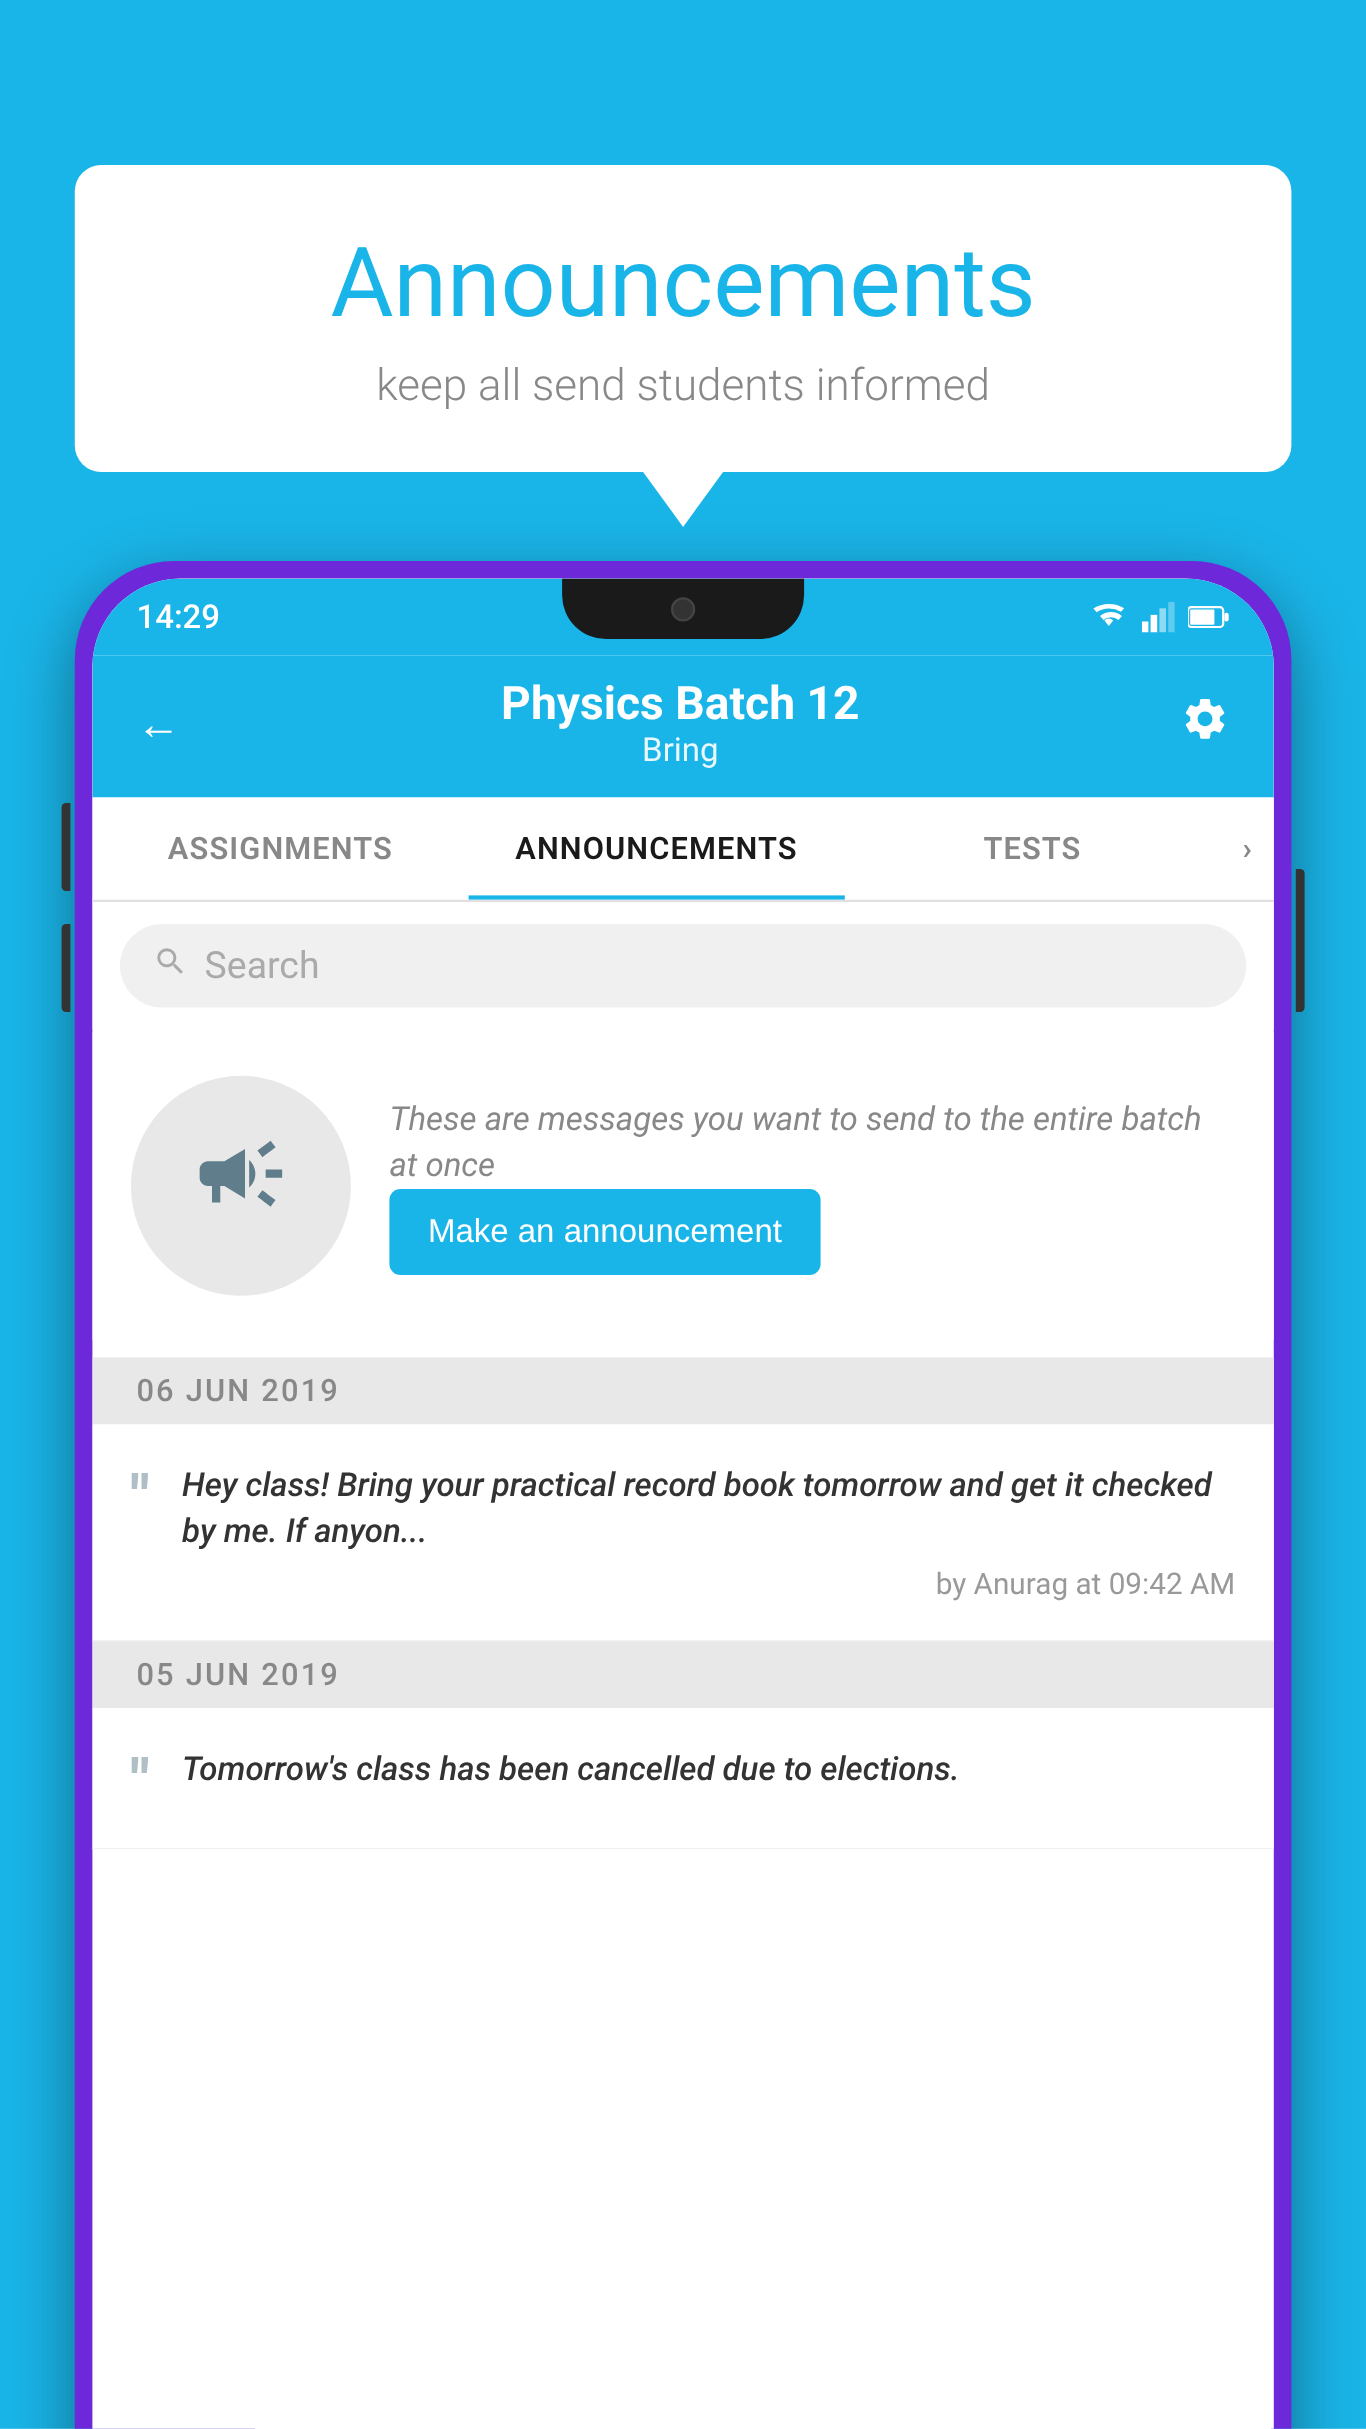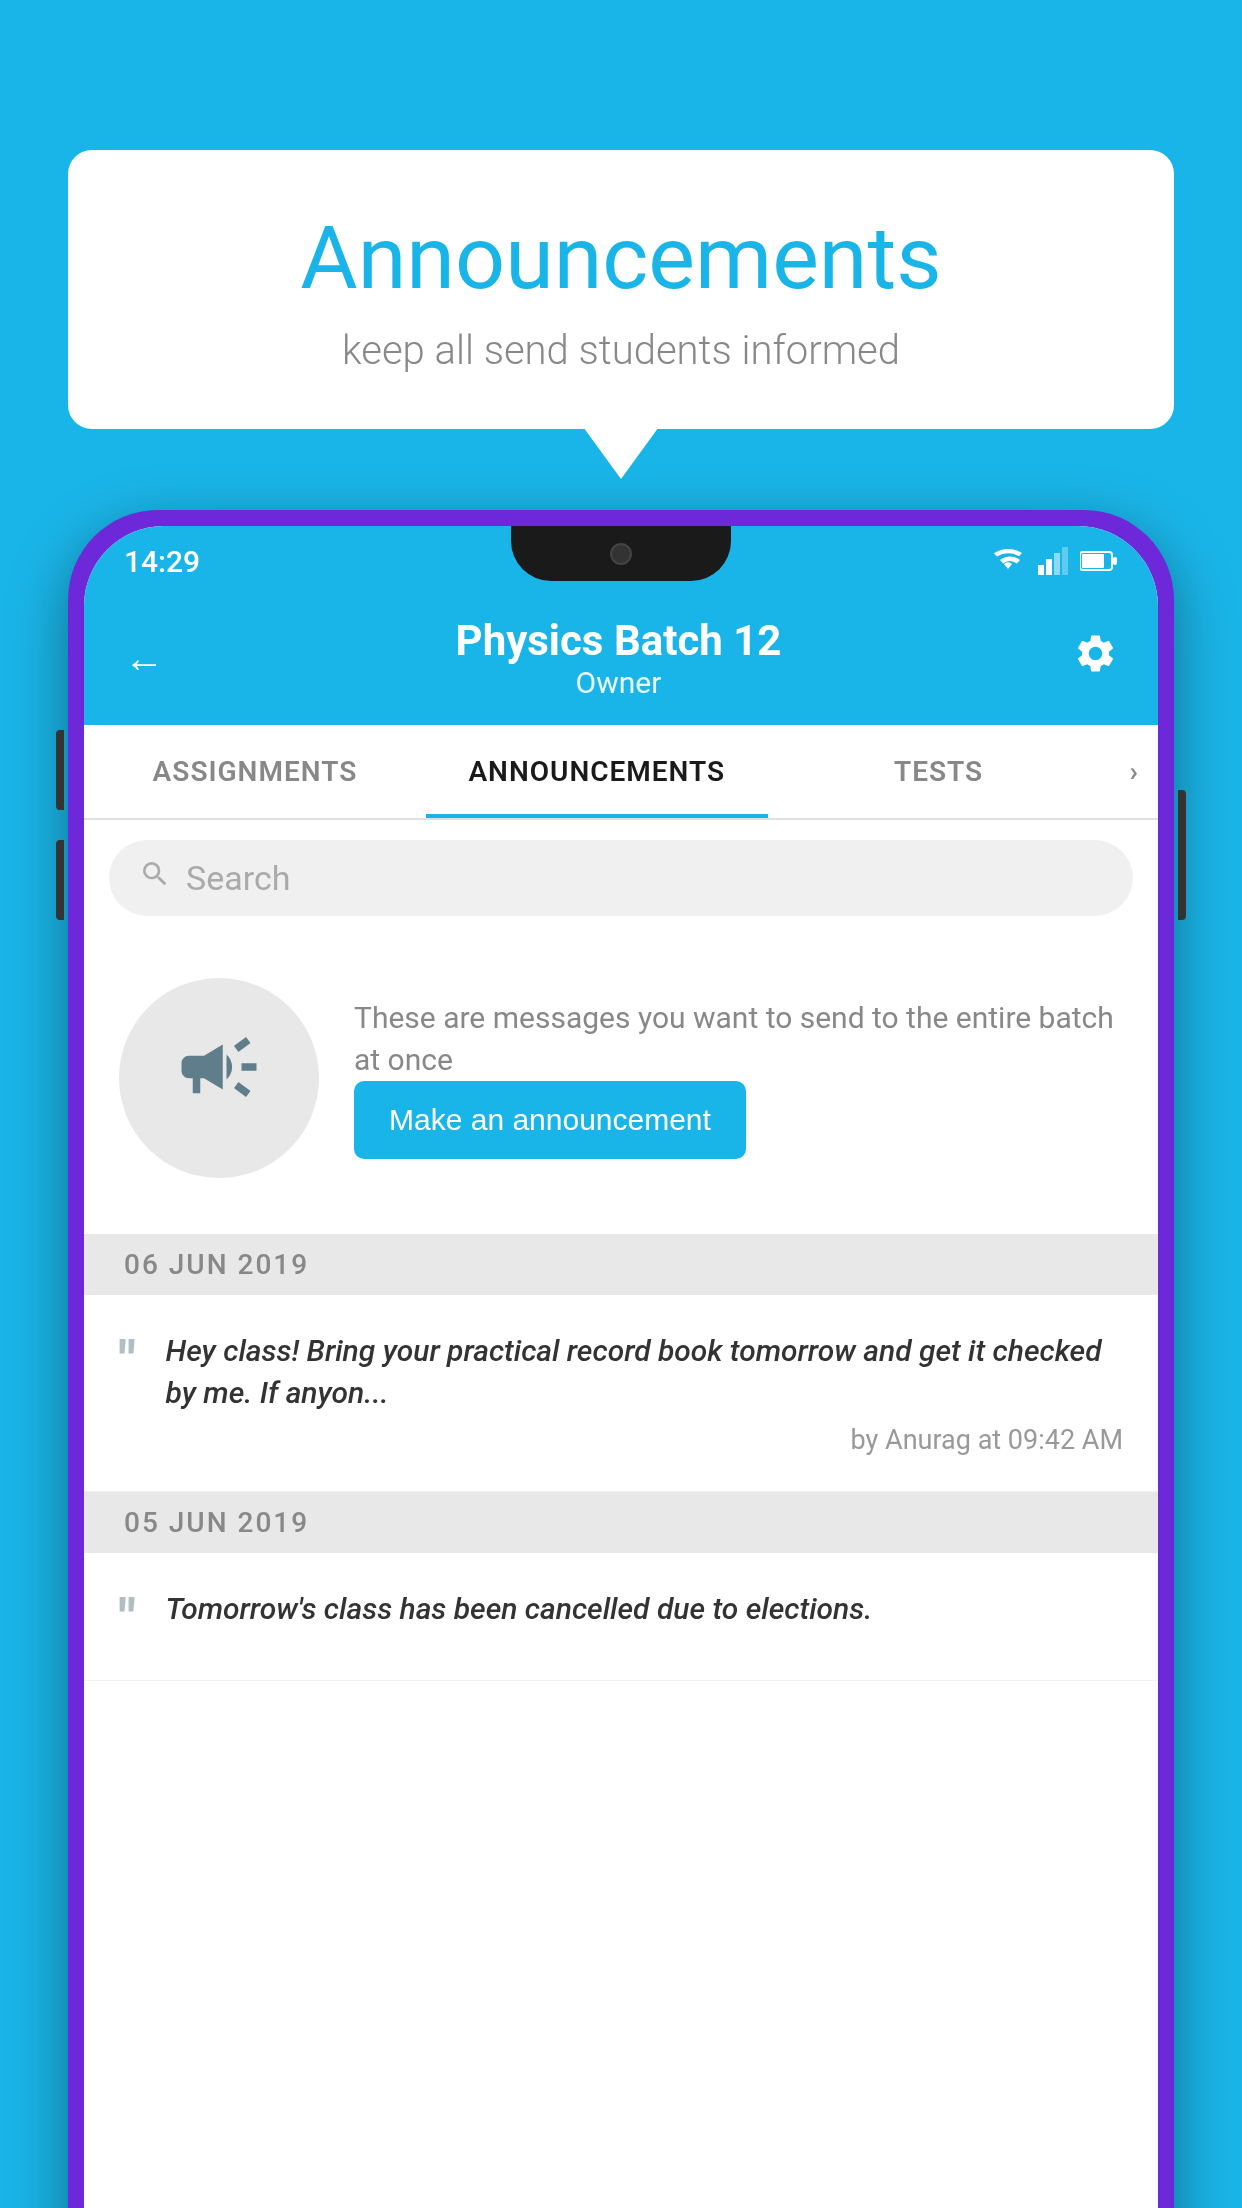--- a/index.html
+++ b/index.html
@@ -268,20 +268,21 @@
     }
 
     .prompt-right {
       flex: 1;
     }
 
     .prompt-text {
       color: #888;
       font-size: 30px;
       line-height: 1.4;
+      font-style: italic;
     }
 
     .make-announcement-btn {
       background: #1ab5e8;
       color: white;
       border: none;
       border-radius: 10px;
       padding: 22px 35px;
       font-size: 30px;
       font-weight: 500;
@@ -417,21 +418,21 @@
             <rect x="2" y="4" width="22" height="14" rx="1" fill="white"></rect>
             <rect x="33" y="7" width="4" height="8" rx="2" fill="white"></rect>
           </svg>
         </div>
       </div>
 
       <div class="app-header">
         <div class="header-back">←</div>
         <div class="header-center">
           <div class="header-title">Physics Batch 12</div>
-          <div class="header-subtitle">Owner</div>
+          <div class="header-subtitle">Bring</div>
         </div>
         <div class="header-gear">
           <svg width="45" height="45" viewBox="0 0 24 24" fill="white">
             <path d="M19.14 12.94c.04-.3.06-.61.06-.94 0-.32-.02-.64-.07-.94l2.03-1.58c.18-.14.23-.41.12-.61l-1.92-3.32c-.12-.22-.37-.29-.59-.22l-2.39.96c-.5-.38-1.03-.7-1.62-.94l-.36-2.54c-.04-.24-.24-.41-.48-.41h-3.84c-.24 0-.43.17-.47.41l-.36 2.54c-.59.24-1.13.57-1.62.94l-2.39-.96c-.22-.08-.47 0-.59.22L2.74 8.87c-.12.21-.08.47.12.61l2.03 1.58c-.05.3-.09.63-.09.94s.02.64.07.94l-2.03 1.58c-.18.14-.23.41-.12.61l1.92 3.32c.12.22.37.29.59.22l2.39-.96c.5.38 1.03.7 1.62.94l.36 2.54c.05.24.24.41.48.41h3.84c.24 0 .44-.17.47-.41l.36-2.54c.59-.24 1.13-.56 1.62-.94l2.39.96c.22.08.47 0 .59-.22l1.92-3.32c.12-.22.07-.47-.12-.61l-2.01-1.58zM12 15.6c-1.98 0-3.6-1.62-3.6-3.6s1.62-3.6 3.6-3.6 3.6 1.62 3.6 3.6-1.62 3.6-3.6 3.6z"></path>
           </svg>
         </div>
       </div>
 
       <div class="tabs-row">
         <div class="tab-item">

